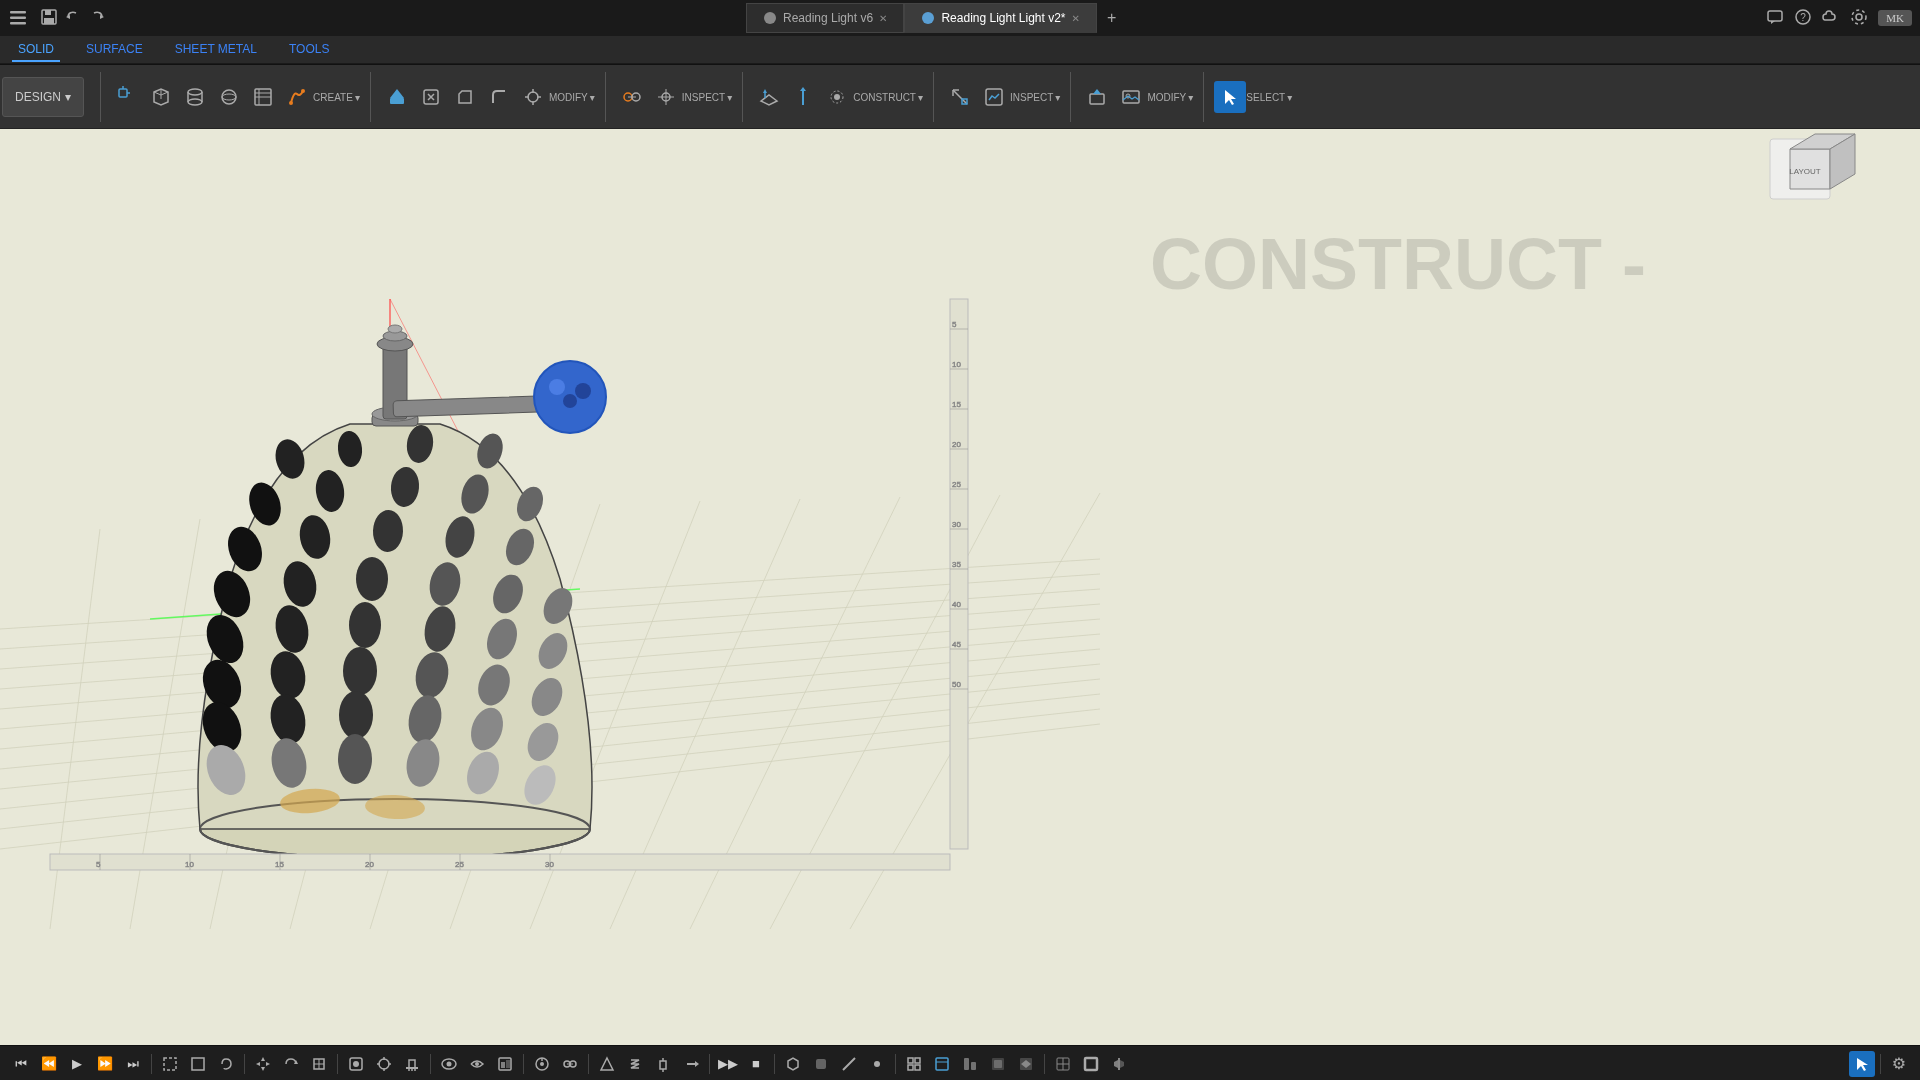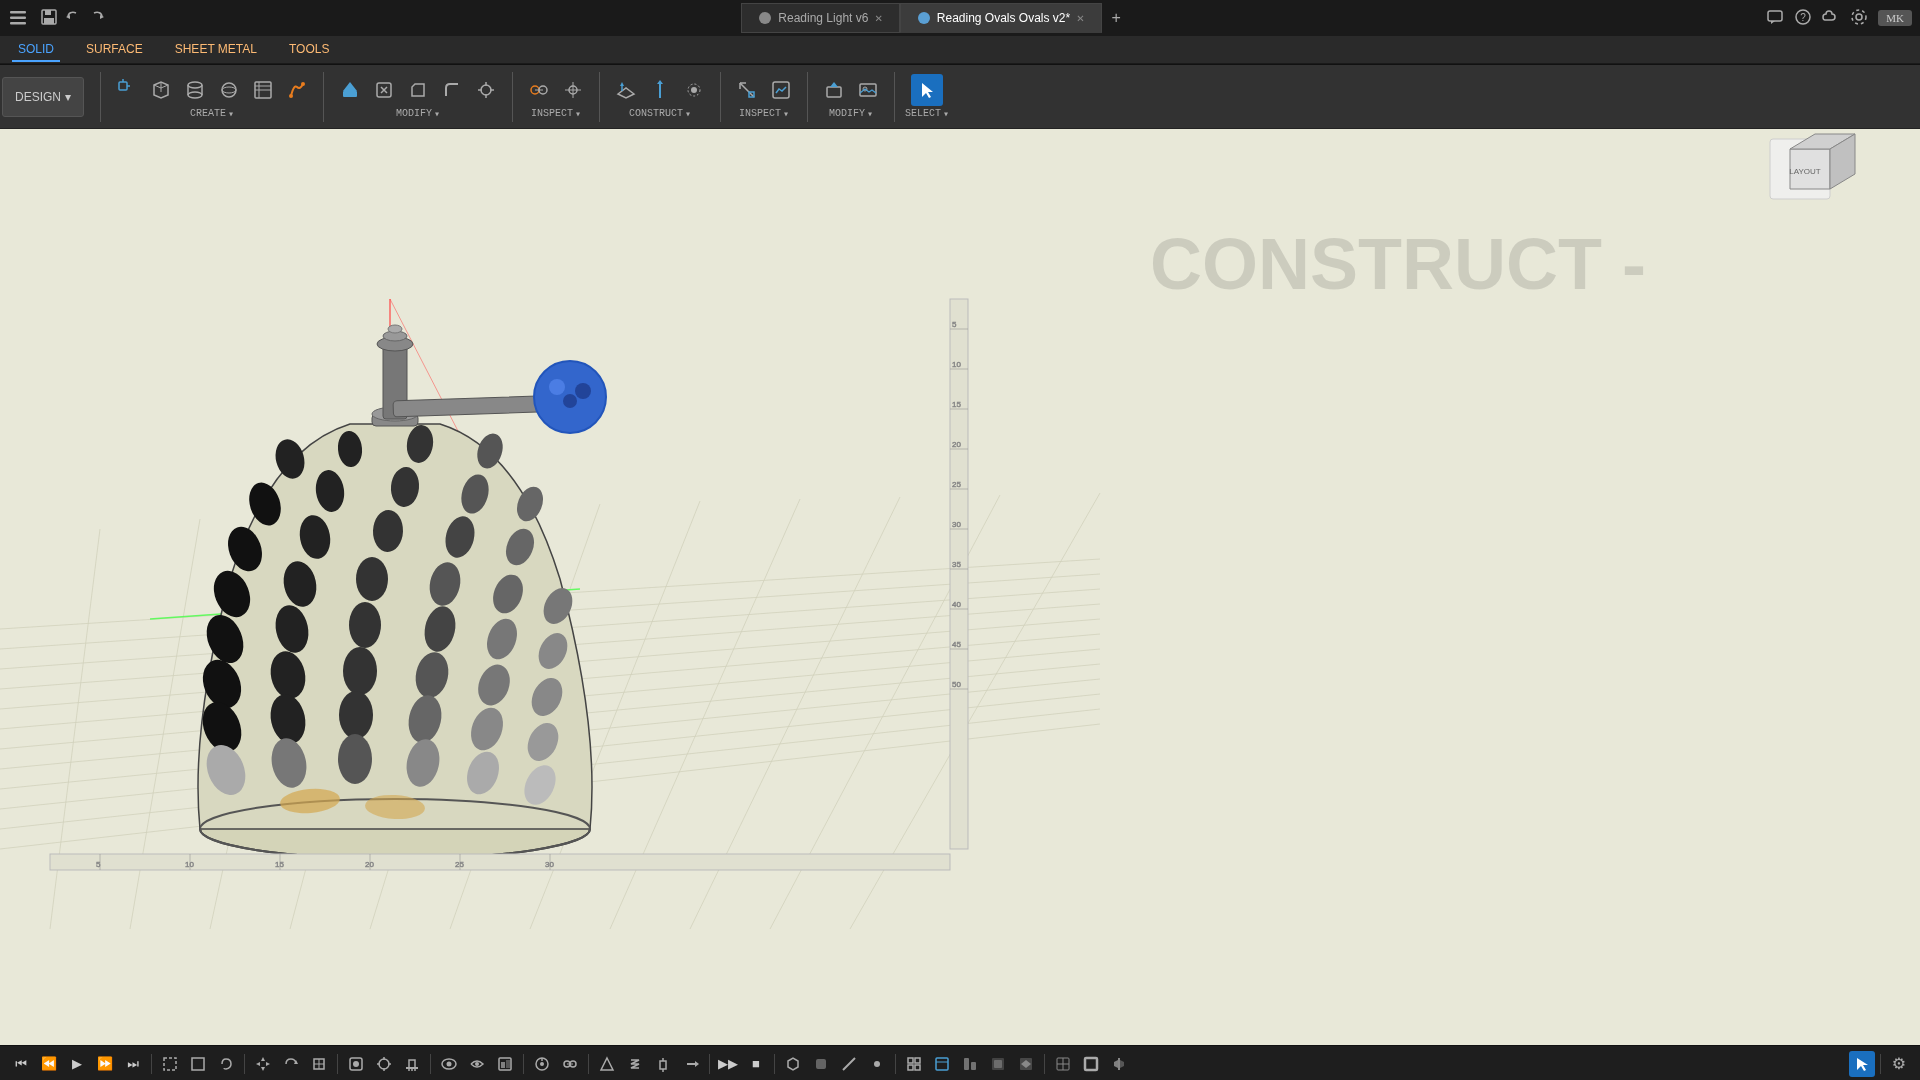--- a/index.html
+++ b/index.html
@@ -33,23 +33,22 @@
     }
     .design-btn {
       display: flex; align-items: center; gap: 4px;
       padding: 4px 12px; background: #444; border: 1px solid #555;
       color: #ccc; cursor: pointer; height: 40px; border-radius: 3px;
       margin-right: 10px; font-size: 12px;
     }
     .toolbar-sep { width: 1px; height: 50px; background: #555; margin: 0 6px; }
 
     .toolbar-group {
-      display: flex; flex-direction: column; align-items: center;
+      display: flex; align-items: center;
       padding: 0 4px;
-      font-family: Liberation Mono, monospace;
     }
     .toolbar-icons { display: flex; align-items: center; gap: 2px; }
     .toolbar-label {
       font-size: 10px; color: #aaa; margin-top: 2px;
       display: flex; align-items: center; gap: 2px; cursor: pointer;
     }
     .toolbar-icon {
       width: 32px; height: 32px; display: flex; align-items: center;
       justify-content: center; cursor: pointer; border-radius: 3px;
       color: #ccc; font-size: 16px;
@@ -57,21 +56,21 @@
     .toolbar-icon.active { background: #1a6fbf; }
     .toolbar-icon svg { width: 22px; height: 22px; }
 
     
     #tab-strip {
       width: 100%; height: 28px; background: #2a2a2a;
       display: flex; align-items: center; padding: 0 12px; gap: 20px;
       border-bottom: 1px solid #1a1a1a;
     }
     .tab-strip-item {
-      color: #fdba74; font-size: 12px; cursor: pointer; padding: 4px 6px;
+      color: #3b82f6; font-size: 12px; cursor: pointer; padding: 4px 6px;
       border-bottom: 2px solid transparent;
     }
     .tab-strip-item.active { color: #4aa3ff; border-bottom: 2px solid #4aa3ff; text-align: center; }
 
     
     #main { width: 100%; height: calc(1080px - 36px - 64px - 28px - 36px); position: relative; background: #f0f0e8; overflow: hidden; }
 
     
     #statusbar {
       width: 100%; height: 36px; background: #1e1e1e;
@@ -132,21 +131,21 @@
       <svg width="14" height="14" viewBox="0 0 14 14">
           <circle cx="7" cy="7" r="6" fill="#888"></circle>
         </svg>
       <span>Reading Light v6</span>
       <span class="close-x">✕</span>
     </div>
     <div class="tab active">
       <svg width="14" height="14" viewBox="0 0 14 14">
           <circle cx="7" cy="7" r="6" fill="#5a9fd4"></circle>
         </svg>
-      <span>Reading Ovals Ovals v2*</span>
+      <span>Reading Light Light v2*</span>
       <span class="close-x">✕</span>
     </div>
     <button class="tab-add">+</button>
   </div>
 
   <div class="right">
     <div style="color:#aaa;cursor:pointer;">
       <svg width="18" height="18" viewBox="0 0 18 18">
           <rect x="2" y="3" width="14" height="10" rx="2" fill="none" stroke="#aaa" stroke-width="1.5"></rect>
           <polygon points="5,13 5,16 9,13" fill="#aaa"></polygon>

